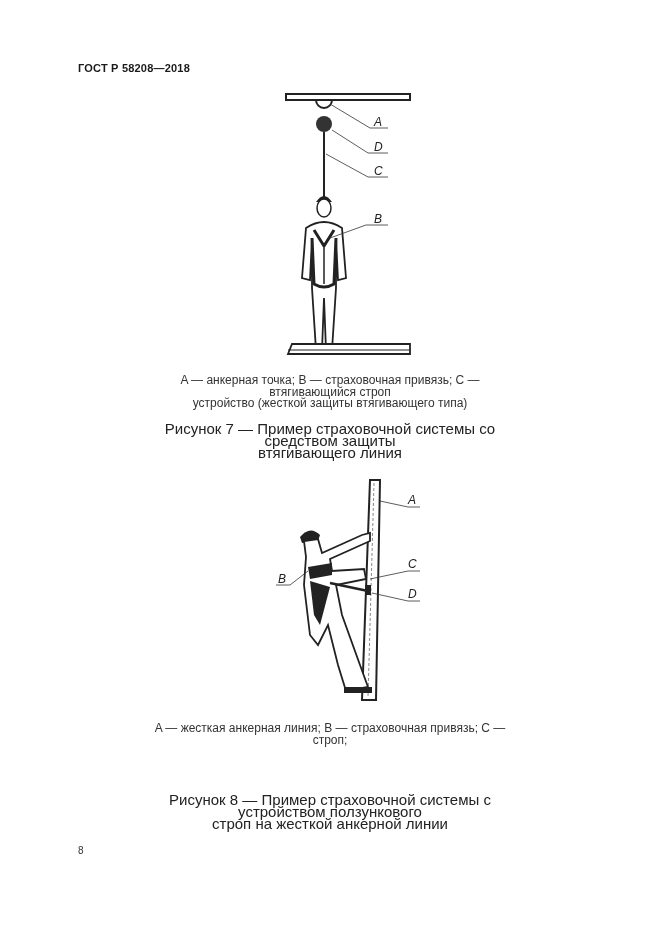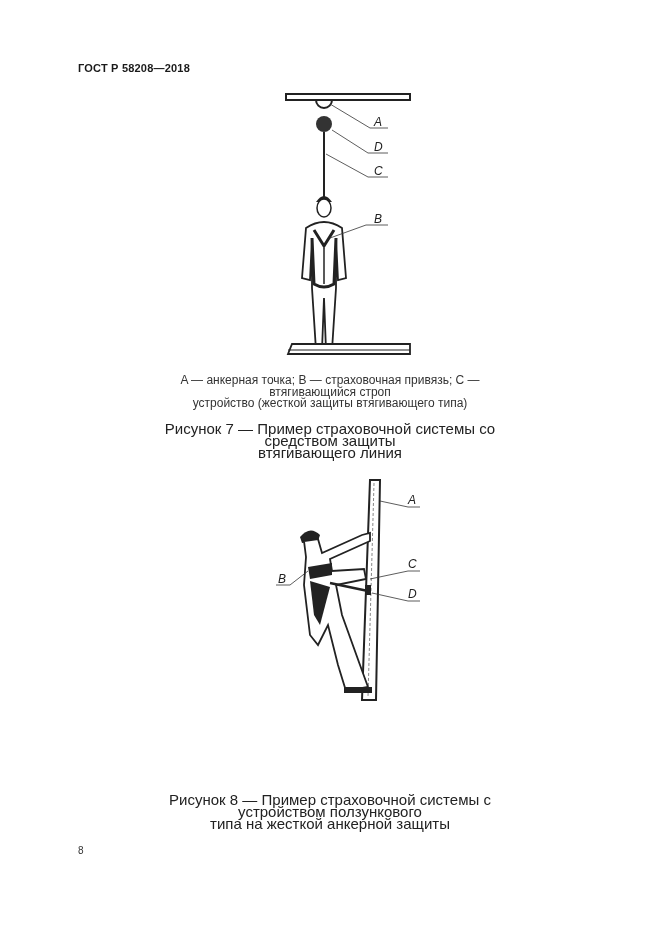--- a/index.html
+++ b/index.html
@@ -84,19 +84,20 @@
   <line x1="102" y1="118" x2="138" y2="126" stroke="#333" stroke-width="0.8"></line>
   <line x1="138" y1="126" x2="150" y2="126" stroke="#333" stroke-width="0.8"></line>
   <text class="lbl" x="138" y="123">D</text>
 
   <line x1="38" y1="96" x2="20" y2="110" stroke="#333" stroke-width="0.8"></line>
   <line x1="20" y1="110" x2="6" y2="110" stroke="#333" stroke-width="0.8"></line>
   <text class="lbl" x="8" y="108">B</text>
 </svg>
 
 <div class="legend" style="top:723px;">
+  <div>A — жесткая анкерная линия; B — страховочная привязь; C — строп;</div>
 </div>
 <div class="caption" style="top:794px;">
   <div>Рисунок 8 — Пример страховочной системы с устройством ползункового</div>
-  <div>типа на жесткой анкерной защиты</div>
+  <div>строп на жесткой анкерной линии</div>
 </div>
 
 <div class="pagenum">8</div>
 
 </body></html>

